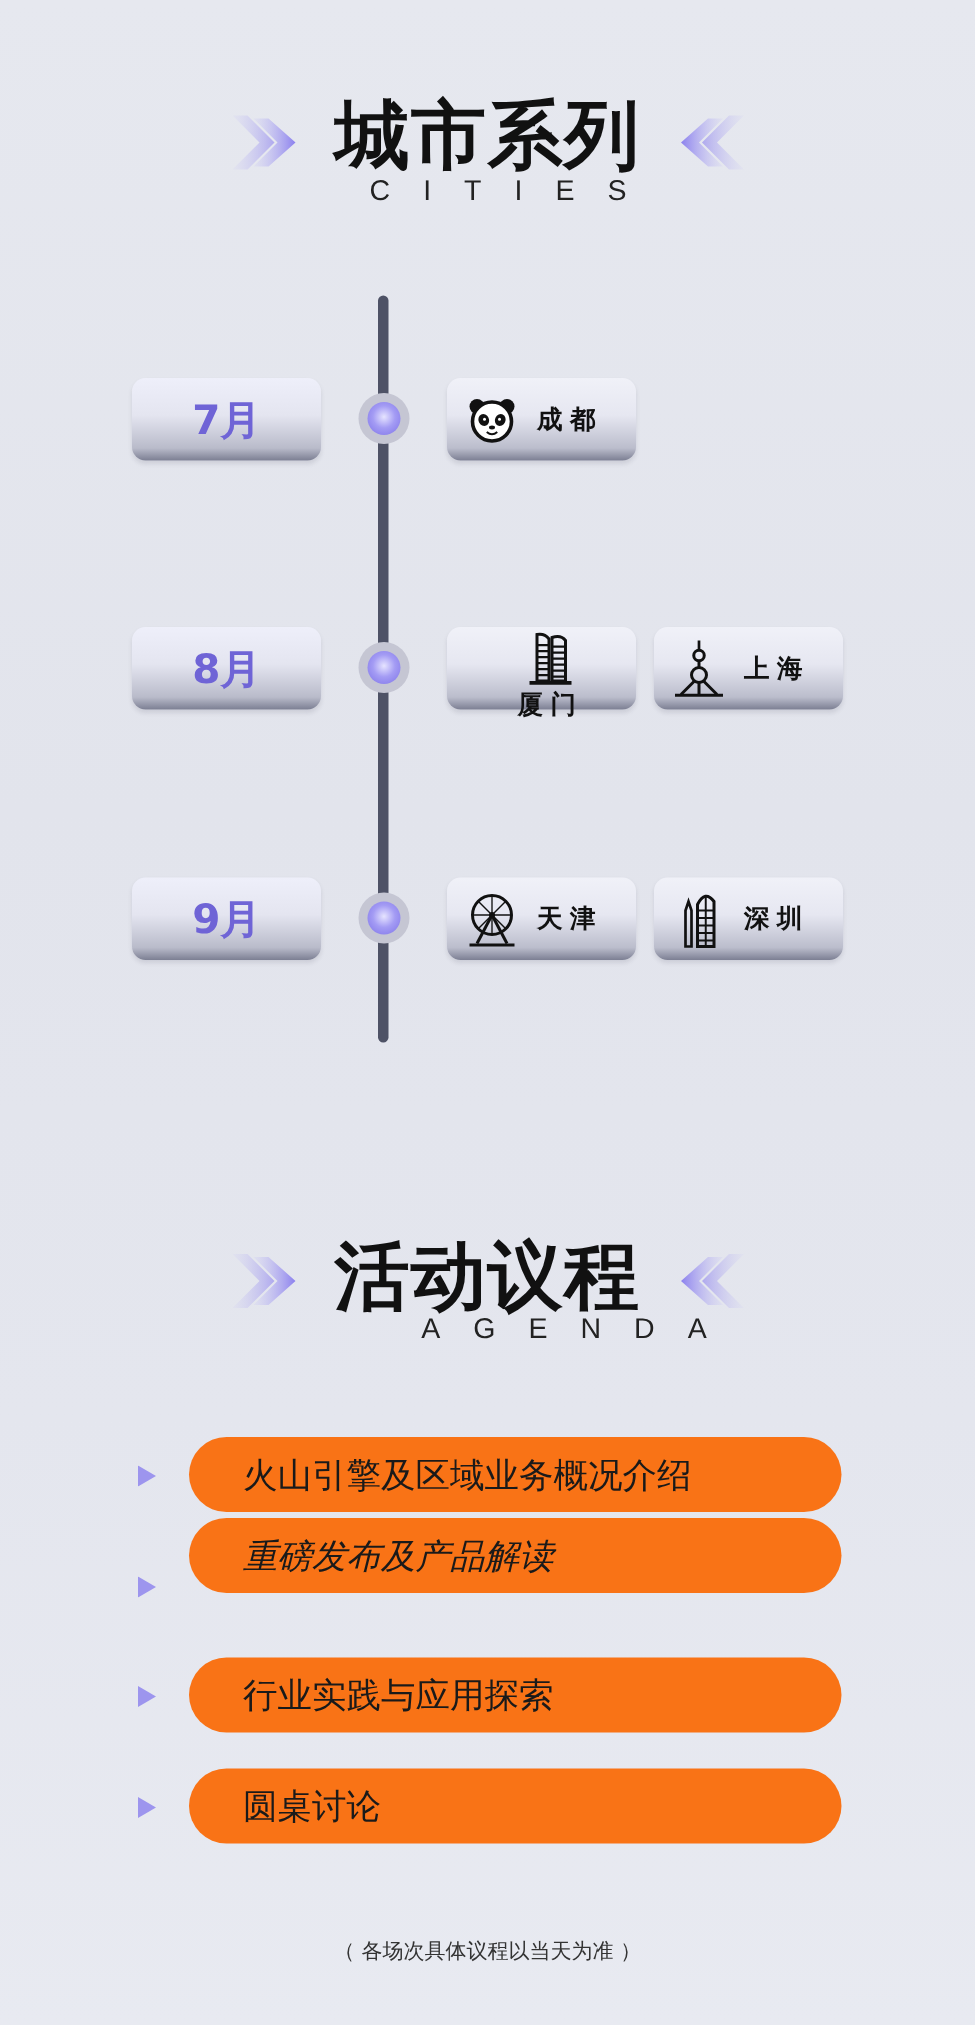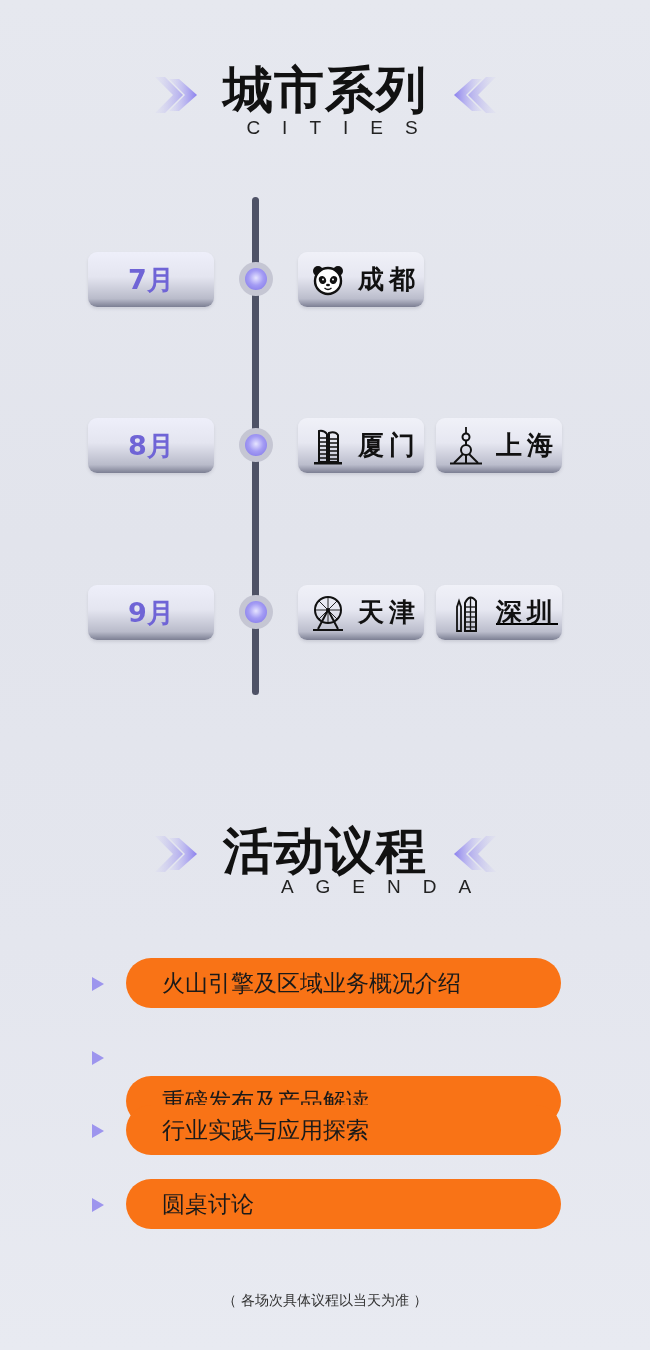--- a/index.html
+++ b/index.html
@@ -46,21 +46,21 @@
     box-shadow: 0 2px 3px rgba(80,80,100,0.15);
   }
   .city-pill {
     position: absolute; width: 126px; height: 55px; border-radius: 9px;
     background: linear-gradient(180deg, #f0f1f8 0%, #e6e7f1 45%, #bbbdcc 85%, #7c7f93 100%);
     display: flex; align-items: center;
     box-shadow: 0 2px 3px rgba(80,80,100,0.15);
   }
   .city-icon { width: 36px; height: 40px; margin-left: 12px; flex-shrink: 0; }
   .city-name {
-    margin-left: 12px; font-size: 26px; font-weight: bold; color: #111; letter-spacing: 5px;
+    margin-left: 12px; font-size: 17px; font-weight: bold; color: #111; letter-spacing: 5px;
   }
 
   
   .bullet { position: absolute; left: 92px; width: 12px; height: 14px; }
   .agenda-pill {
     position: absolute; left: 126px; width: 435px; height: 50px; border-radius: 25px;
     background: #f97316;
     display: flex; align-items: center; padding-left: 36px;
     font-size: 23px; color: #1a1a1a;
   }
@@ -116,21 +116,21 @@
     <ellipse cx="18" cy="25" rx="2" ry="1.3" fill="#111"></ellipse>
     <path d="M14.5 28 Q18 31 21.5 28" stroke="#111" stroke-width="1.3" fill="none"></path>
   </svg>
   <span class="city-name">成都</span>
 </div>
 
 <div class="month-pill" style="top:418px;">8月</div>
 <div class="node" style="top:428px;">
     <div class="node-inner"></div>
   </div>
-<div class="city-pill" style="left:298px; top:418px;">
+<div class="city-pill" style="left:298px; top:418px;flex-direction:column;">
   <svg class="city-icon" viewBox="0 0 36 40">
     <path d="M9 36 L9 5 Q14 4 17 8 L17 36 Z" fill="none" stroke="#111" stroke-width="2"></path>
     <path d="M19 36 L19 7 Q25 5 28 9 L28 36 Z" fill="none" stroke="#111" stroke-width="2"></path>
     <g stroke="#111" stroke-width="1.5">
       <line x1="9" y1="12" x2="17" y2="12"></line>
         <line x1="9" y1="16" x2="17" y2="16"></line>
       <line x1="9" y1="20" x2="17" y2="20"></line>
         <line x1="9" y1="24" x2="17" y2="24"></line>
       <line x1="9" y1="28" x2="17" y2="28"></line>
         <line x1="9" y1="32" x2="17" y2="32"></line>
@@ -172,21 +172,21 @@
       <line x1="5" y1="17" x2="31" y2="17"></line>
       <line x1="9" y1="8" x2="27" y2="26"></line>
       <line x1="27" y1="8" x2="9" y2="26"></line>
     </g>
     <line x1="18" y1="17" x2="8" y2="36" stroke="#111" stroke-width="2"></line>
     <line x1="18" y1="17" x2="28" y2="36" stroke="#111" stroke-width="2"></line>
     <line x1="3" y1="37" x2="33" y2="37" stroke="#111" stroke-width="2"></line>
   </svg>
   <span class="city-name">天津</span>
 </div>
-<div class="city-pill" style="left:436px; top:585px;text-decoration:underline;">
+<div class="city-pill" style="left:436px; top:585px;">
   <svg class="city-icon" viewBox="0 0 36 40">
     <path d="M9 38 L9 14 L11 8 L13 14 L13 38 Z" fill="none" stroke="#111" stroke-width="1.8"></path>
     <path d="M17 38 L17 10 Q22 0 28 8 L28 38 Z" fill="none" stroke="#111" stroke-width="2"></path>
     <g stroke="#111" stroke-width="1.3">
       <line x1="22.5" y1="5" x2="22.5" y2="38"></line>
       <line x1="17" y1="14" x2="28" y2="14"></line>
       <line x1="17" y1="19" x2="28" y2="19"></line>
       <line x1="17" y1="24" x2="28" y2="24"></line>
       <line x1="17" y1="29" x2="28" y2="29"></line>
       <line x1="17" y1="34" x2="28" y2="34"></line>
@@ -209,21 +209,21 @@
 </div>
 
 <svg class="bullet" style="top:977px;" viewBox="0 0 12 14">
     <polygon points="0,0 12,7 0,14" fill="#9d95ee"></polygon>
   </svg>
 <div class="agenda-pill" style="top:958px;">火山引擎及区域业务概况介绍</div>
 
 <svg class="bullet" style="top:1051px;" viewBox="0 0 12 14">
     <polygon points="0,0 12,7 0,14" fill="#9d95ee"></polygon>
   </svg>
-<div class="agenda-pill" style="top:1076px;">重磅发布及产品解读</div>
+<div class="agenda-pill" style="top:1012px;font-style:italic;">重磅发布及产品解读</div>
 
 <svg class="bullet" style="top:1124px;" viewBox="0 0 12 14">
     <polygon points="0,0 12,7 0,14" fill="#9d95ee"></polygon>
   </svg>
 <div class="agenda-pill" style="top:1105px;">行业实践与应用探索</div>
 
 <svg class="bullet" style="top:1198px;" viewBox="0 0 12 14">
     <polygon points="0,0 12,7 0,14" fill="#9d95ee"></polygon>
   </svg>
 <div class="agenda-pill" style="top:1179px;">圆桌讨论</div>

